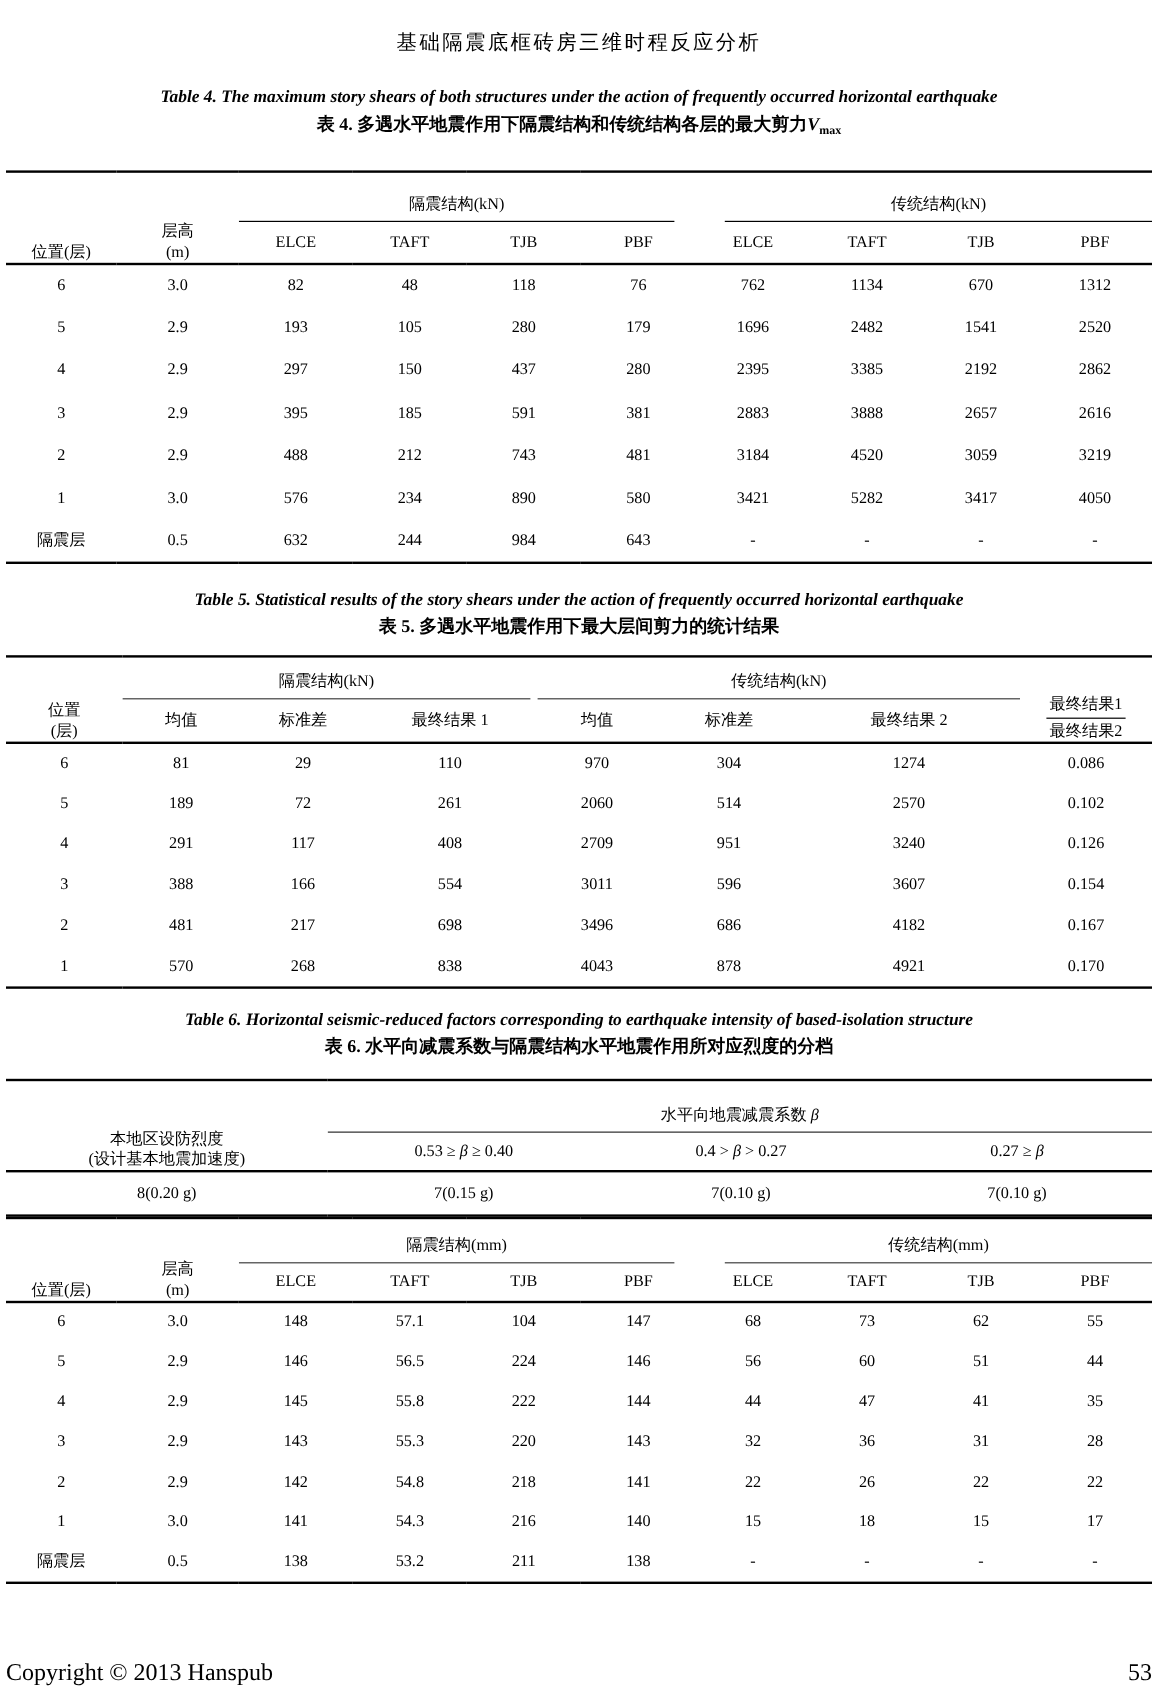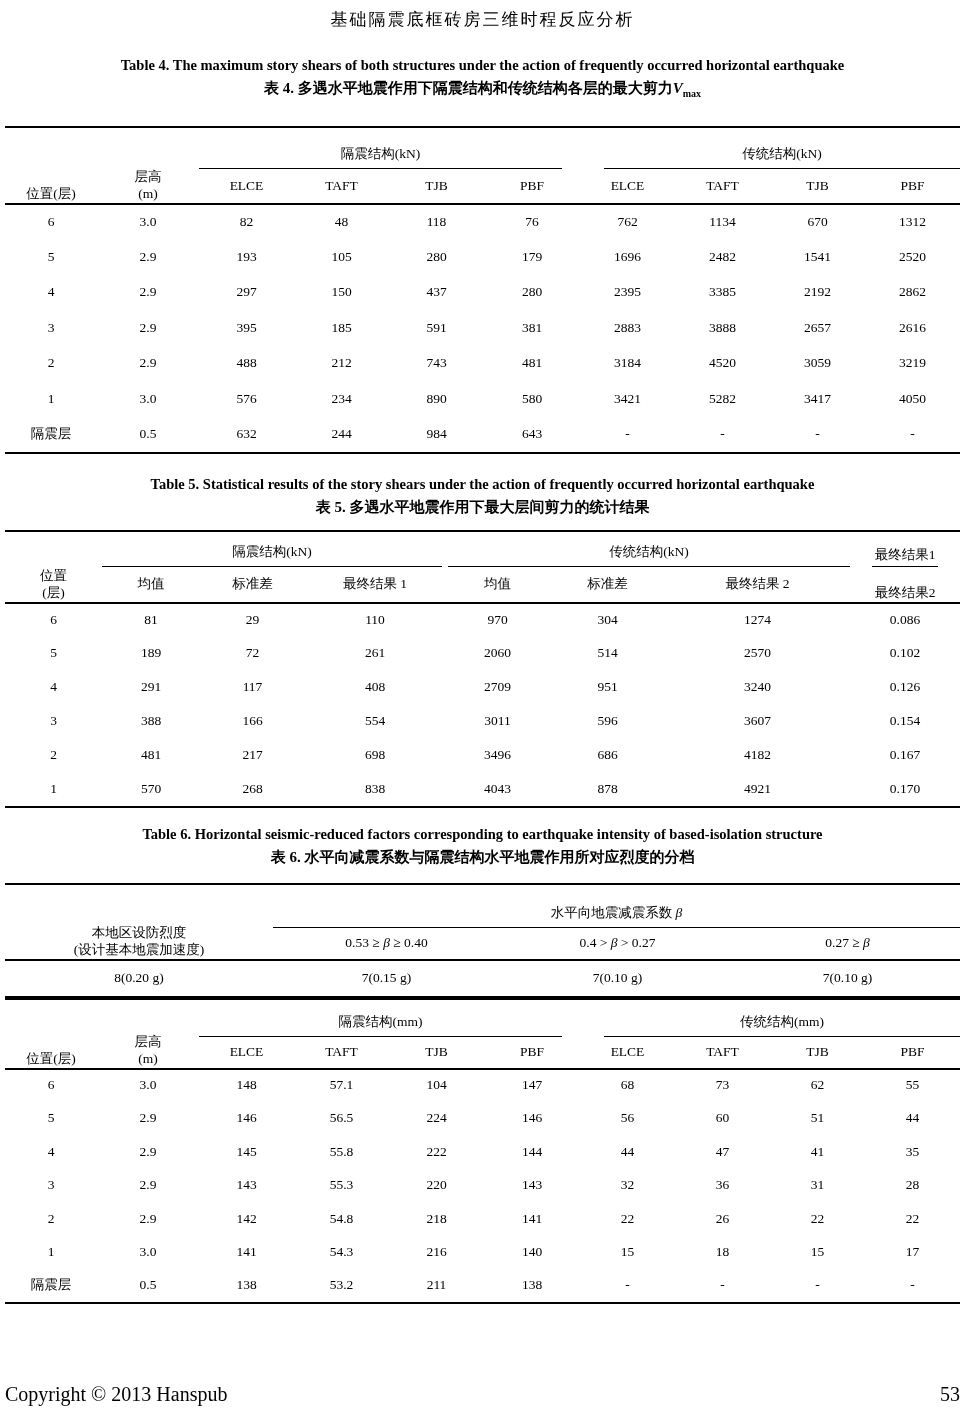--- a/index.html
+++ b/index.html
@@ -2,29 +2,29 @@
 <html><head>
 <meta charset="utf-8">
 <style>
   * { box-sizing: border-box; }
   html,body { margin:0; padding:0; }
   body {
     width:965px; height:1414px; background:#ffffff; color:#000;
     font-family:"Liberation Serif","DejaVu Serif",serif;
     position:relative; overflow:hidden;
   }
-  .page { padding:0 5px; }
+  .page { padding:16px 5px; }
 
   .running-head {
     text-align:center; font-size:17px; line-height:22px;
     padding-top:9px; letter-spacing:2px;
   }
 
   .caption { text-align:center; font-weight:bold; }
-  .caption .en { display:block; font-size:14.5px; line-height:21px; }
+  .caption .en { display:block; font-size:14.5px; line-height:21px;font-style:italic; }
   .caption .zh { display:block; font-size:15px; line-height:24px; }
   .caption .zh i { font-style:italic; font-family:"Liberation Serif",serif; }
   .caption sub { font-size:10px; }
 
   .cap4 { margin-top:24px; margin-bottom:20px; }
   .cap5 { margin-top:20px; margin-bottom:11px; }
   .cap6 { margin-top:16px; margin-bottom:14px; }
   .cap7 { margin-top:17px; margin-bottom:12px; }
 
   table.data {
@@ -41,21 +41,21 @@
   .inset-r { margin-right:18px; }
   .inset-l { margin-left:24px; }
   .inset-r-sm { margin-right:3px; }
   .inset-l-sm { margin-left:3px; }
   
   tr.sub-row th, th.span2 { border-bottom:2px solid #000; }
 
   .two-line span { display:block;text-align:center; }
 
   
-  .frac { display:inline-flex; flex-direction:column; align-items:center;gap:16px; }
+  .frac { display:inline-flex; flex-direction:column; align-items:center; }
   .frac .top { border-bottom:1.1px solid #000; padding:0 3px 2px 3px; }
   .frac .bot { padding-top:2px; }
 
   
   .t4 tr.grp-row th { height:42px; }
   .t4 tr.sub-row th { height:35px; }
   .t4 tbody td { height:35.5px; }
 
   .t5 tr.grp-row th { height:36px; }
   .t5 tr.sub-row th { height:36px; }

